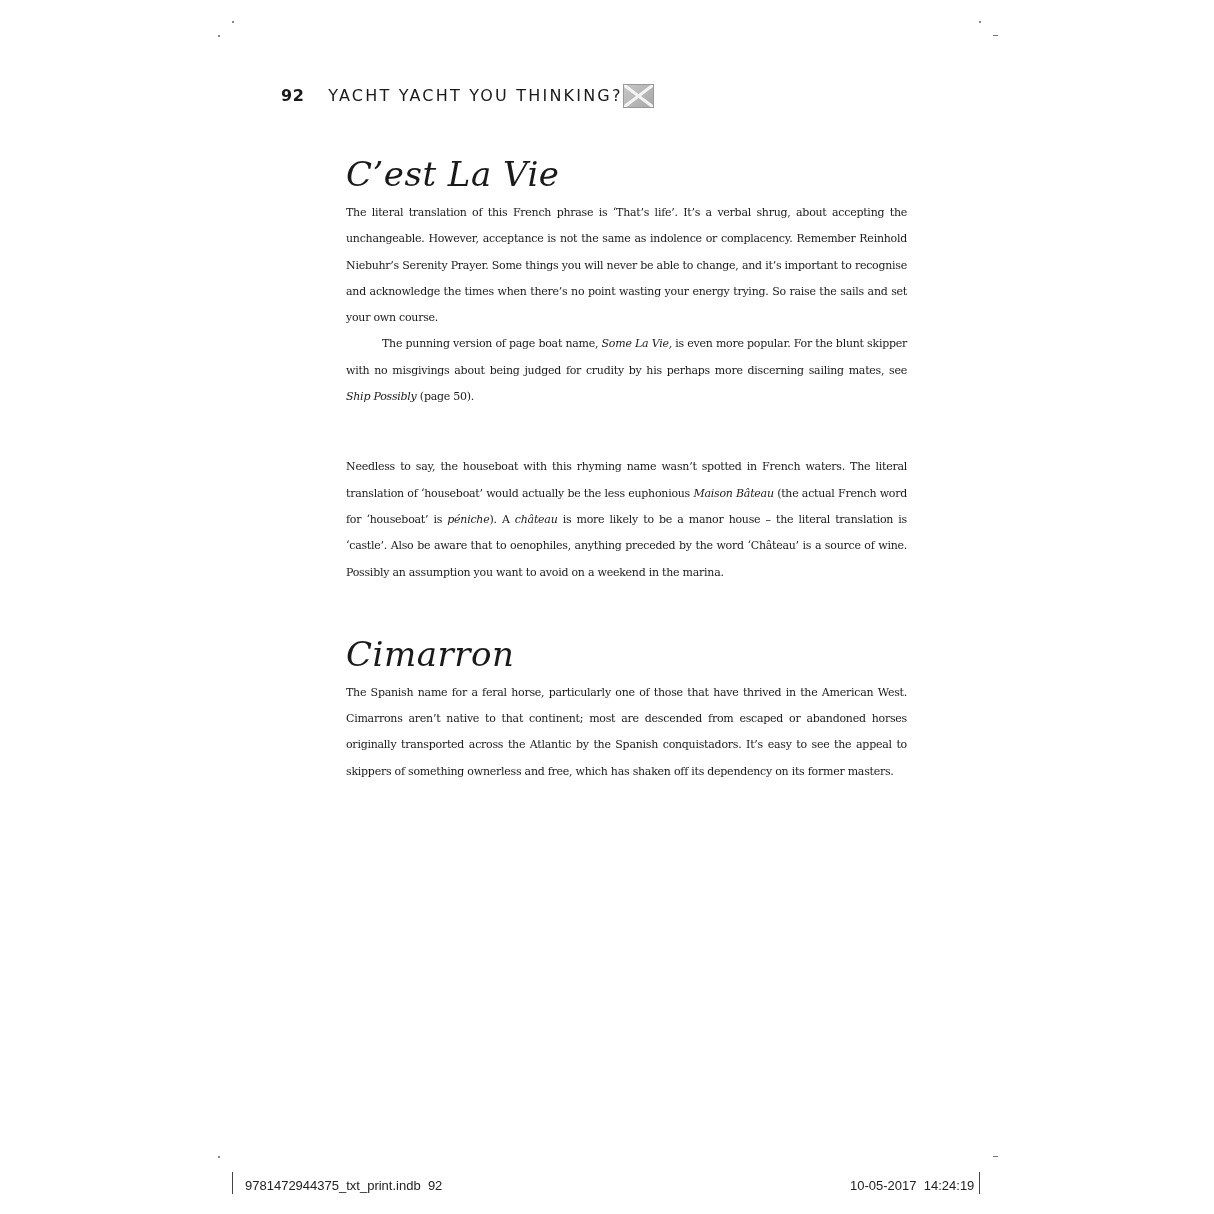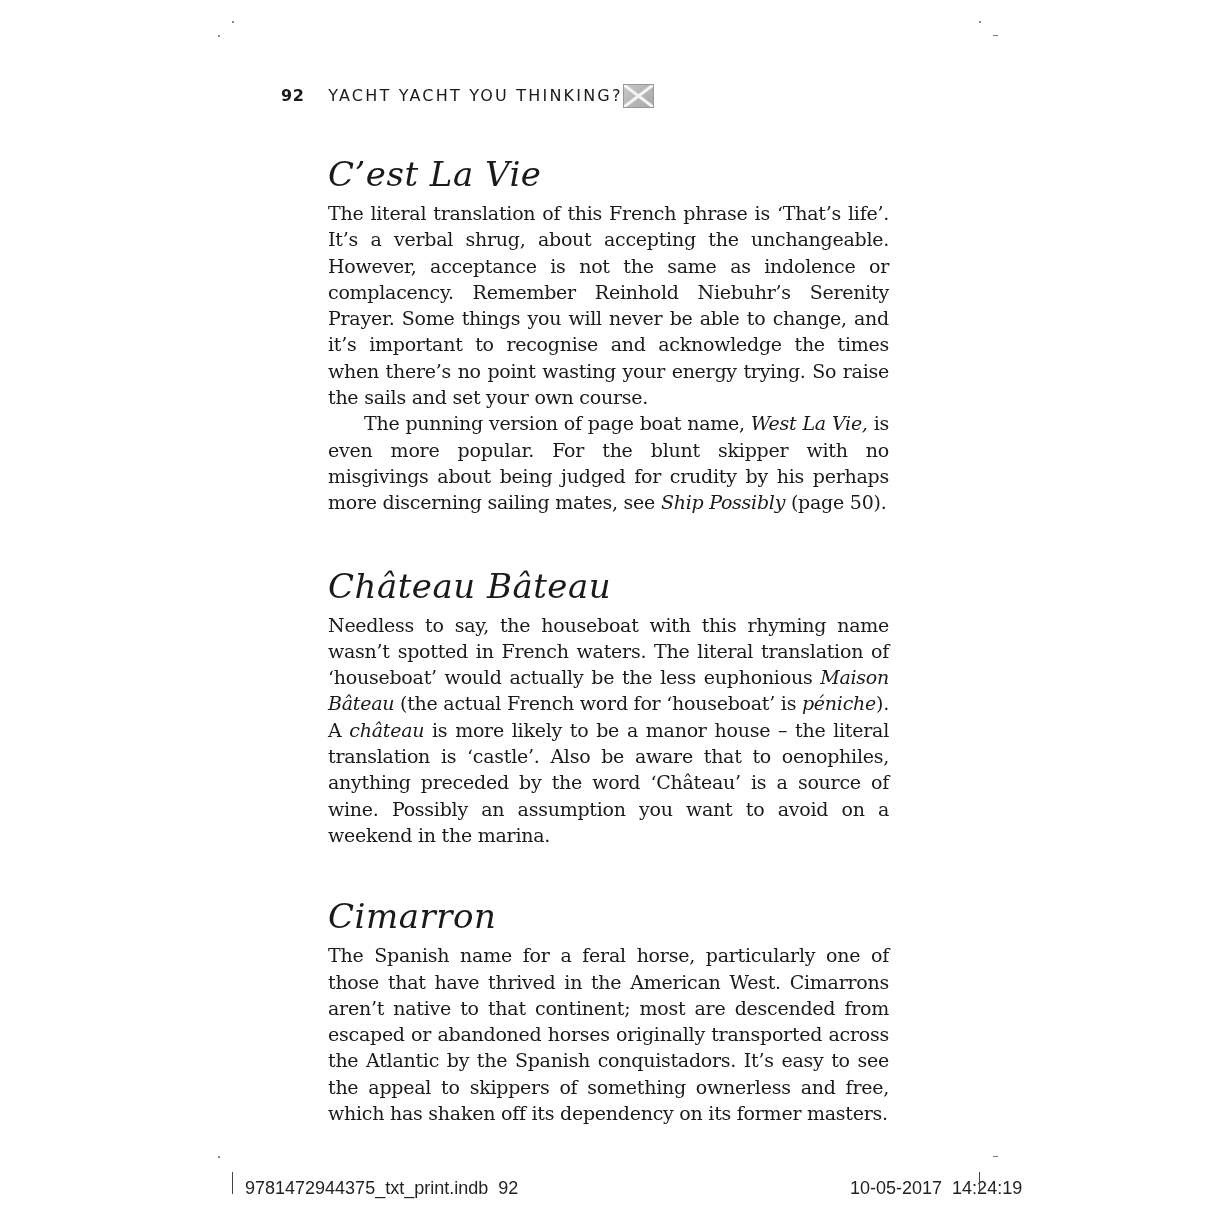--- a/index.html
+++ b/index.html
@@ -5,29 +5,29 @@
   html, body { margin:0; padding:0; background:#ffffff; }
   body { width:1214px; height:1214px; position:relative; overflow:hidden; color:#1a1a1a; }
   .crop-dot { position:absolute; width:2px; height:2px; background:#888; }
   .crop-dash { position:absolute; width:5px; height:1px; background:#777; }
   .running-head { position:absolute; left:281px; top:83px; height:24px; display:flex; align-items:center;
     font-family:"DejaVu Sans", sans-serif; font-size:16px; letter-spacing:2.2px; color:#1a1a1a; }
   .running-head .folio { font-weight:bold; letter-spacing:0.5px; margin-right:24px; }
   .flag-icon { position:absolute; left:623px; top:84px; width:31px; height:24px;
     background:linear-gradient(135deg,#c7c7c7,#a8a8a8); border:1px solid #999; box-sizing:border-box; overflow:hidden; }
   .flag-icon svg { display:block; }
-  .content { position:absolute; left:328px; top:148px; width:561px; font-family:"DejaVu Serif", serif; }
+  .content { position:absolute; left:346px; top:148px; width:561px; font-family:"DejaVu Serif", serif; }
   .entry-title { font-family:"DejaVu Serif", serif; font-style:italic; font-size:34px; font-weight:normal;
     margin:0; line-height:52px; letter-spacing:0.5px; color:#1a1a1a; }
-  .para { font-size:19px; line-height:26.3px; margin:0; text-align:justify; text-align-last:left; letter-spacing:-0.25px; }
+  .para { font-size:11px; line-height:26.3px; margin:0; text-align:justify; text-align-last:left; letter-spacing:-0.25px; }
   .para.indent { text-indent:36px; }
   .para em { font-style:italic; }
   .gap1 { height:44px; }
   .gap2 { height:42px; }
-  .slug { position:absolute; top:1178px; font-family:"Liberation Sans", sans-serif; font-size:18px; color:#222; }
+  .slug { position:absolute; top:1178px; font-family:"Liberation Sans", sans-serif; font-size:13px; color:#222; }
   .vbar { position:absolute; width:1px; height:22px; background:#444; top:1172px; }
 </style>
 </head>
 <body>
 
 <div class="crop-dot" style="left:232px;top:21px;"></div>
 <div class="crop-dot" style="left:218px;top:35px;"></div>
 <div class="crop-dot" style="left:979px;top:21px;"></div>
 <div class="crop-dash" style="left:993px;top:35px;"></div>
 <div class="crop-dot" style="left:218px;top:1156px;"></div>
@@ -43,27 +43,26 @@
     <line x1="29" y1="0" x2="0" y2="22" stroke="#f4f4f4" stroke-width="3"></line>
   </svg>
 </div>
 
 <div class="content">
   <section>
     <h2 class="entry-title">C’est La Vie</h2>
     <p class="para">
       <span>The literal translation of this French phrase is ‘That’s life’. It’s a verbal shrug, about accepting the unchangeable. However, acceptance is not the same as indolence or complacency. Remember Reinhold Niebuhr’s Serenity Prayer. Some things you will never be able to change, and it’s important to recognise and acknowledge the times when there’s no point wasting your energy trying. So raise the sails and set your own course.</span>
     </p>
-    <p class="para indent"><span>The punning version of page boat name, </span><em>West La Vie,</em><span> is even more popular. For the blunt skipper with no misgivings about being judged for crudity by his perhaps more discerning sailing mates, see </span><em>Ship Possibly</em><span> (page 50).</span></p>
+    <p class="para indent"><span>The punning version of page boat name, </span><em>Some La Vie,</em><span> is even more popular. For the blunt skipper with no misgivings about being judged for crudity by his perhaps more discerning sailing mates, see </span><em>Ship Possibly</em><span> (page 50).</span></p>
   </section>
 
   <div class="gap1"></div>
 
   <section>
-    <h2 class="entry-title">Château Bâteau</h2>
     <p class="para"><span>Needless to say, the houseboat with this rhyming name wasn’t spotted in French waters. The literal translation of ‘houseboat’ would actually be the less euphonious </span><em>Maison Bâteau</em><span> (the actual French word for ‘houseboat’ is </span><em>péniche</em><span>). A </span><em>château</em><span> is more likely to be a manor house – the literal translation is ‘castle’. Also be aware that to oenophiles, anything preceded by the word ‘Château’ is a source of wine. Possibly an assumption you want to avoid on a weekend in the marina.</span></p>
   </section>
 
   <div class="gap2"></div>
 
   <section>
     <h2 class="entry-title">Cimarron</h2>
     <p class="para">
       <span>The Spanish name for a feral horse, particularly one of those that have thrived in the American West. Cimarrons aren’t native to that continent; most are descended from escaped or abandoned horses originally transported across the Atlantic by the Spanish conquistadors. It’s easy to see the appeal to skippers of something ownerless and free, which has shaken off its dependency on its former masters.</span>
     </p>

